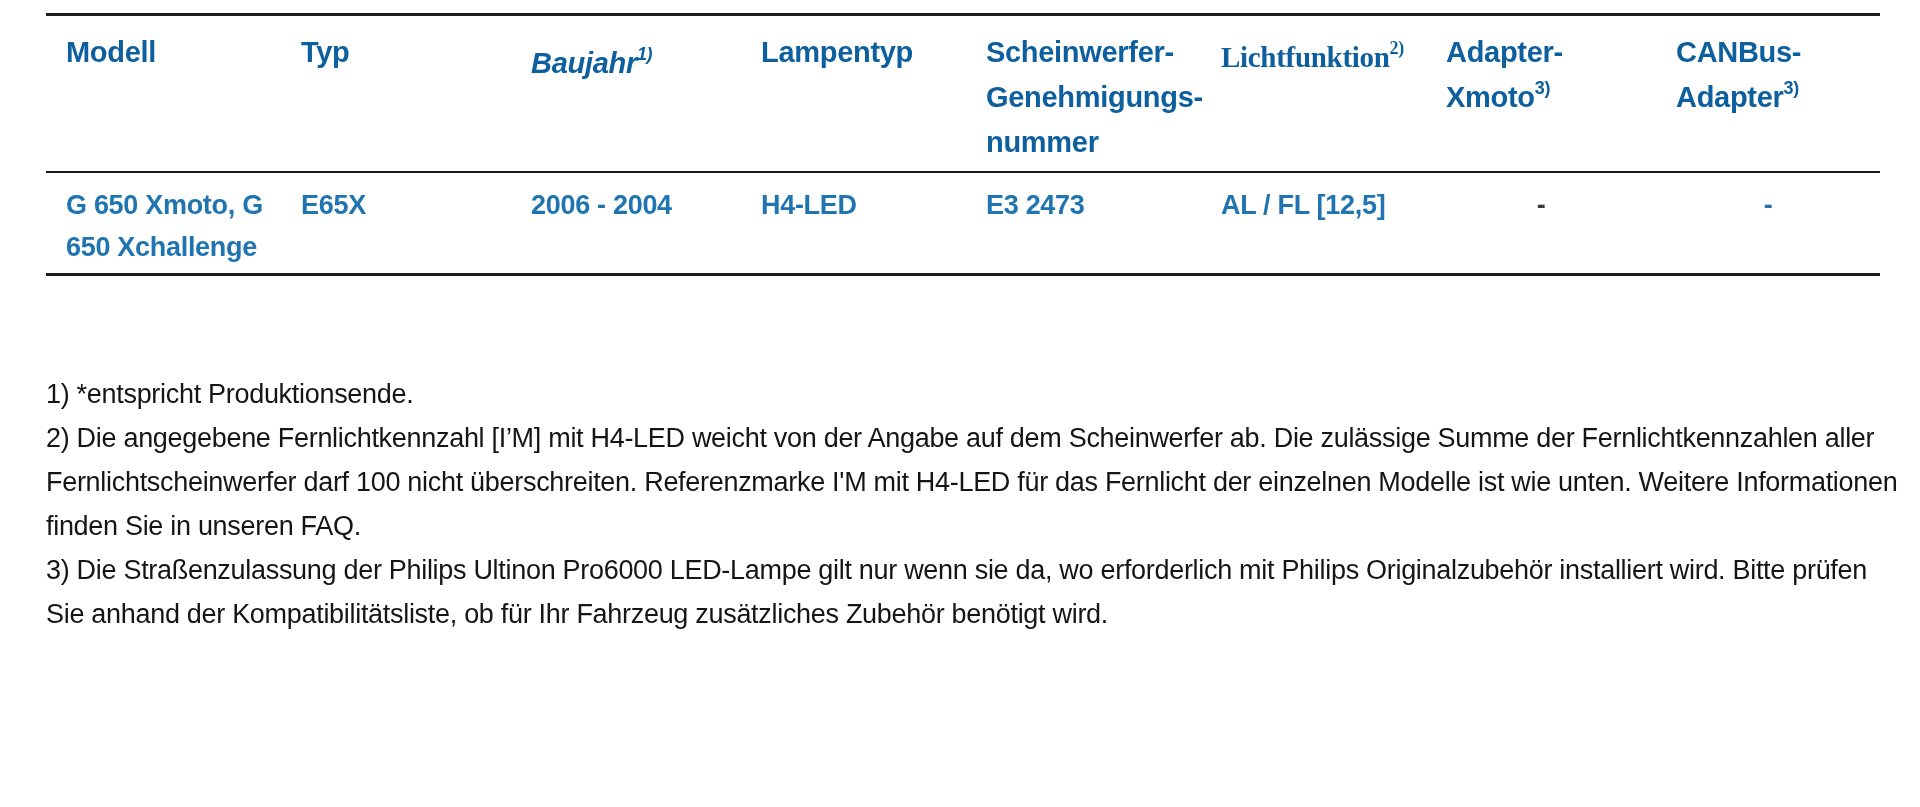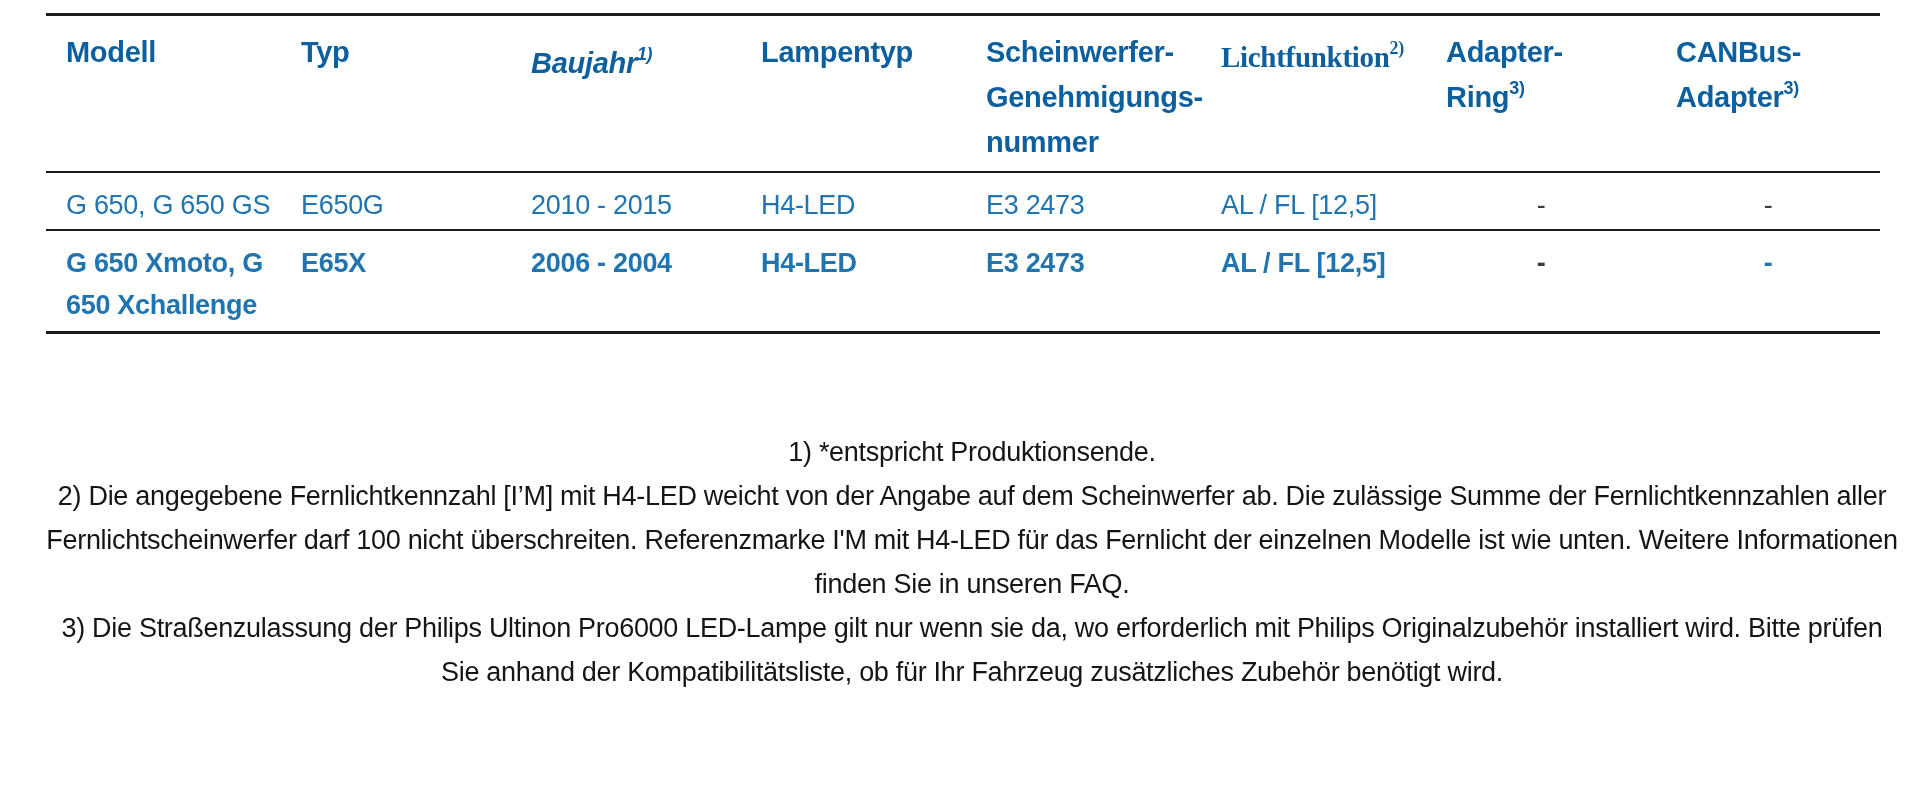--- a/index.html
+++ b/index.html
@@ -76,21 +76,20 @@
   }
   td:nth-child(7), td:nth-child(8) {
     text-align: center;
     padding-left: 0;
   }
   td .tone-dark { color: var(--dash-dark); }
 
   .footnotes {
     margin: 96px 0 15px 46px;
     width: 1852px;
-    text-align: center;
   }
   .footnotes p {
     margin: 0; padding: 0;
     font-size: 27px;
     line-height: 44px;
     color: var(--footnote-text);
     letter-spacing: -0.3px;
   }
 </style>
 </head>
@@ -140,42 +139,32 @@
               </div>
             </th>
             <th>
               <div class="th-inner col-6">
                 <div class="hline"><span>Lichtfunktion</span><sup>2)</sup></div>
               </div>
             </th>
             <th>
               <div class="th-inner col-7">
                 <div class="hline"><span>Adapter-</span></div>
-                <div class="hline"><span>Ring</span><sup>3)</sup></div>
+                <div class="hline"><span>Xmoto</span><sup>3)</sup></div>
               </div>
             </th>
             <th>
               <div class="th-inner col-8">
                 <div class="hline"><span>CANBus-</span></div>
                 <div class="hline"><span>Adapter</span><sup>3)</sup></div>
               </div>
             </th>
           </tr>
       </thead>
       <tbody id="table-body">
-          <tr class="r1">
-            <td><span>G 650, G 650 GS</span></td>
-            <td><span>E650G</span></td>
-            <td><span>2010 - 2015</span></td>
-            <td><span>H4-LED</span></td>
-            <td><span>E3 2473</span></td>
-            <td><span>AL / FL [12,5]</span></td>
-            <td><span class="tone-dark">-</span></td>
-            <td><span class="tone-dark">-</span></td>
-          </tr>
           <tr class="r2">
             <td><span>G 650 Xmoto, G 650 Xchallenge</span></td>
             <td><span>E65X</span></td>
             <td><span>2006 - 2004</span></td>
             <td><span>H4-LED</span></td>
             <td><span>E3 2473</span></td>
             <td><span>AL / FL [12,5]</span></td>
             <td><span class="tone-dark">-</span></td>
             <td><span>-</span></td>
           </tr>

